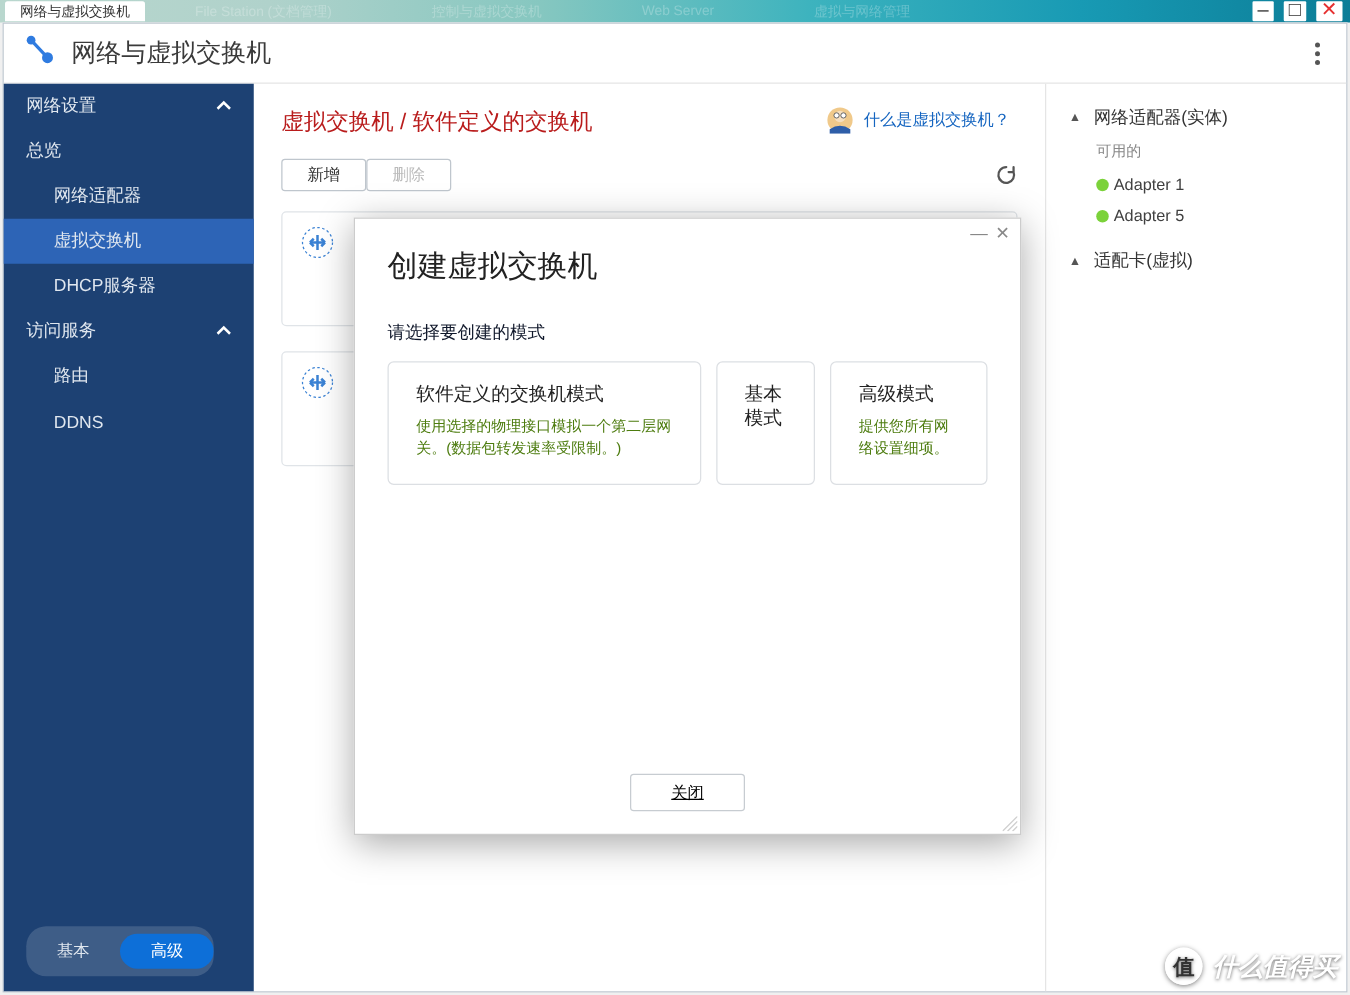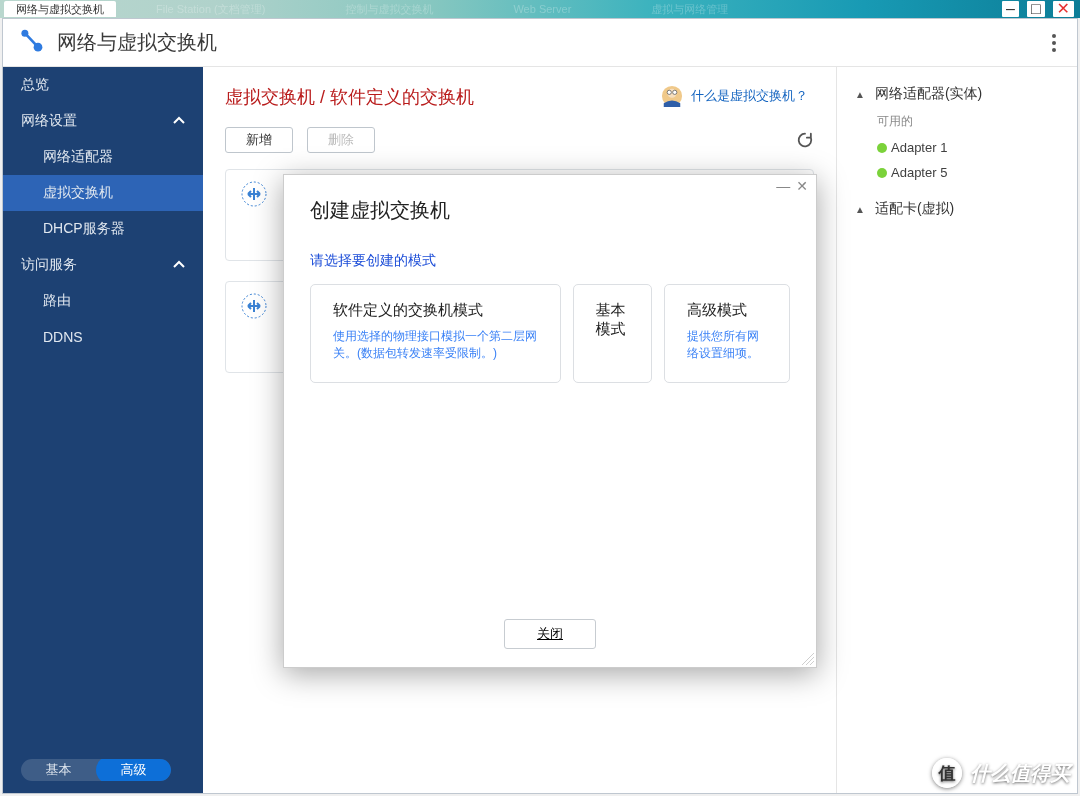--- a/index.html
+++ b/index.html
@@ -25,32 +25,32 @@
 
     
     .app-body { flex:1; display:flex; min-height:0; }
     .sidebar { width:200px; background:#1d4173; color:#e0e7ef; display:flex; flex-direction:column; font-size:14px; position:relative; }
     .sidebar .item { height:36px; display:flex; align-items:center; padding:0 18px; cursor:pointer; }
     .sidebar .item.section { justify-content:space-between; }
     .sidebar .item.sub { padding-left:40px; }
     .sidebar .item.active { background:#2d64b6; }
     .sidebar svg { width:12px; height:12px; }
     .sidebar .mode-switch { margin-top:auto; padding:12px 18px; }
-    .sidebar .pill { background:rgba(255,255,255,.15); border-radius:16px; height:22px; display:flex; align-items:center; overflow:hidden; width:150px; }
+    .sidebar .pill { background:rgba(255,255,255,.15); border-radius:16px; height:40px; display:flex; align-items:center; overflow:hidden; width:150px; }
     .sidebar .pill span { flex:1; text-align:center; font-size:13px; line-height:28px; cursor:pointer; }
     .sidebar .pill .on { background:#0d6fd8; border-radius:16px; color:#fff; }
 
     .main { flex:1; display:flex; min-width:0; }
 
     .center { flex:1; padding:18px 22px; position:relative; border-right:1px solid #e5e5e5; }
     .breadcrumb { font-size:18px; color:#b91c1c; }
     .breadcrumb b { font-weight:500; }
     .help-link { position:absolute; right:28px; top:18px; color:#1565c0; font-size:13px; display:flex; align-items:center; gap:8px; cursor:pointer; }
     .help-link .avatar-icon { width:22px; height:22px; }
-    .toolbar { display:flex; align-items:center; gap:14px; margin-top:18px; }
+    .toolbar { display:flex; align-items:center; gap:0; margin-top:18px; }
     .btn { min-width:68px; padding:3px 18px; font-size:13px; border:1px solid #bfc6cd; background:#fff; border-radius:3px; cursor:pointer; text-align:center; color:#333; }
     .btn.disabled { color:#bbb; }
     .toolbar .spacer { flex:1; }
     .refresh-icon { width:18px; height:18px; cursor:pointer; }
 
     .card-list { margin-top:16px; display:flex; flex-direction:column; gap:20px; }
     .vswitch-card { border:1px solid #e0e4e8; border-radius:4px; height:92px; display:flex; align-items:flex-start; padding:10px 14px; gap:12px; }
     .vswitch-card .vicon svg { width:28px; height:28px; }
 
     
@@ -59,26 +59,26 @@
     .right .group-head .tri { font-size:10px; color:#555; }
     .right .sub { margin-left:22px; margin-top:10px; color:#888; font-size:12px; }
     .right .adapter { display:flex; align-items:center; gap:4px; margin-left:22px; margin-top:10px; font-size:13px; color:#404040; }
     .right .dot { width:10px; height:10px; border-radius:50%; background:#7bd23a; }
 
     
     .backdrop { position:absolute; left:0; right:0; top:0; bottom:0; }
     .modal { position:absolute; left:280px; top:155px; width:534px; height:494px; background:#fff; border:1px solid #ccc; box-shadow:0 6px 28px rgba(0,0,0,.35); display:flex; flex-direction:column; padding:0; }
     .modal .mhead { display:flex; justify-content:flex-end; padding:4px 8px 0 0; gap:6px; }
     .modal .mhead span { font-size:14px; color:#888; cursor:pointer; line-height:14px; }
-    .modal .mtitle { font-size:20px; color:#222; padding:4px 26px 0; }
-    .modal .msub { font-size:14px; color:#1d4ed8; padding:28px 26px 14px; }
+    .modal .mtitle { font-size:24px; color:#222; padding:4px 26px 0; }
+    .modal .msub { font-size:14px; color:#0f172a; padding:28px 26px 14px; }
     .modal .options { padding:0 26px; display:flex; flex-direction:row; gap:12px; }
     .modal .opt { border:1px solid #dcdfe3; border-radius:5px; padding:16px 22px 20px; cursor:pointer; }
     .modal .opt .ot { font-size:15px; color:#222; }
-    .modal .opt .od { font-size:12px; color:#3b82f6; margin-top:8px; }
+    .modal .opt .od { font-size:12px; color:#4d7c0f; margin-top:8px; }
     .modal .footer { margin-top:auto; padding:14px 22px 18px; display:flex; justify-content:center;text-decoration:underline; }
     .modal .footer .btn-close { border:1px solid #c7ccd1; padding:5px 32px; font-size:13px; border-radius:3px; cursor:pointer; background:#fff; }
     .modal .resize { position:absolute; right:2px; bottom:2px; width:12px; height:12px; opacity:.4; }
 
     
     .watermark { position:absolute; right:10px; bottom:8px; display:flex; align-items:center; gap:8px; color:#fff; font-size:20px; font-style:italic; font-weight:600; text-shadow:0 1px 3px rgba(0,0,0,.6); pointer-events:none; }
     .watermark .badge { width:30px; height:30px; border-radius:50%; background:rgba(255,255,255,.9); color:#333; display:flex; align-items:center; justify-content:center; font-size:17px; font-style:normal; font-weight:700; box-shadow:0 1px 4px rgba(0,0,0,.5); }
   </style>
 </head>
 <body>
@@ -110,27 +110,27 @@
     <div class="more-icon">
         <i></i>
         <i></i>
         <i></i>
       </div>
   </div>
 
   <div class="app-body">
 
     <div class="sidebar">
-      <div class="item">总览</div>
       <div class="item section">
         <span>网络设置</span>
         <svg viewBox="0 0 12 12">
             <path d="M1 8 L6 3 L11 8" stroke="#fff" stroke-width="2" fill="none"></path>
           </svg>
       </div>
+      <div class="item">总览</div>
       <div class="item sub">网络适配器</div>
       <div class="item sub active">虚拟交换机</div>
       <div class="item sub">DHCP服务器</div>
       <div class="item section">
         <span>访问服务</span>
         <svg viewBox="0 0 12 12">
             <path d="M1 8 L6 3 L11 8" stroke="#fff" stroke-width="2" fill="none"></path>
           </svg>
       </div>
       <div class="item sub">路由</div>

